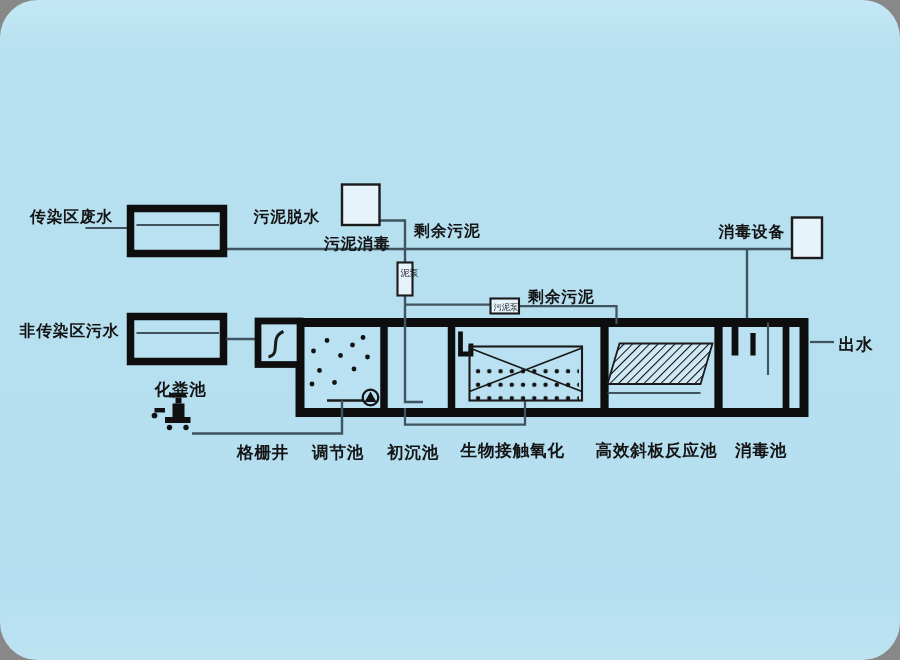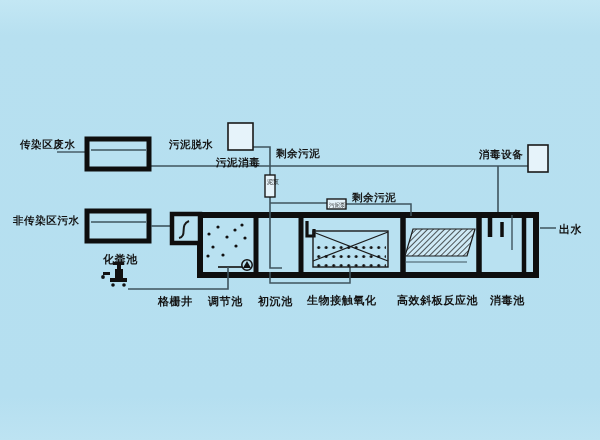--- a/index.html
+++ b/index.html
@@ -1,19 +1,20 @@
 <!DOCTYPE html>
 <html><head>
 <meta charset="utf-8">
 <style>
   html,body{margin:0;padding:0;background:#888;}
   .stage{
     position:relative;width:600px;height:440px;overflow:hidden;
     background:linear-gradient(180deg,#c3e7f4 0%,#b7e0f0 8%,#b5dff0 90%,#bde3f2 100%);
     font-family:"Liberation Sans","DejaVu Sans",sans-serif;
+    border-radius:25px;
   }
   svg{display:block}
   text{fill:#141414;font-weight:bold;letter-spacing:.6px;}
   .lbl{font-size:10.5px;}
   .lbl-lg{font-size:11px;}
   .tiny{font-size:6px;letter-spacing:0;font-weight:normal;}
   .tiny2{font-size:5.5px;letter-spacing:0;font-weight:normal;}
 </style>
 </head>
 <body>

